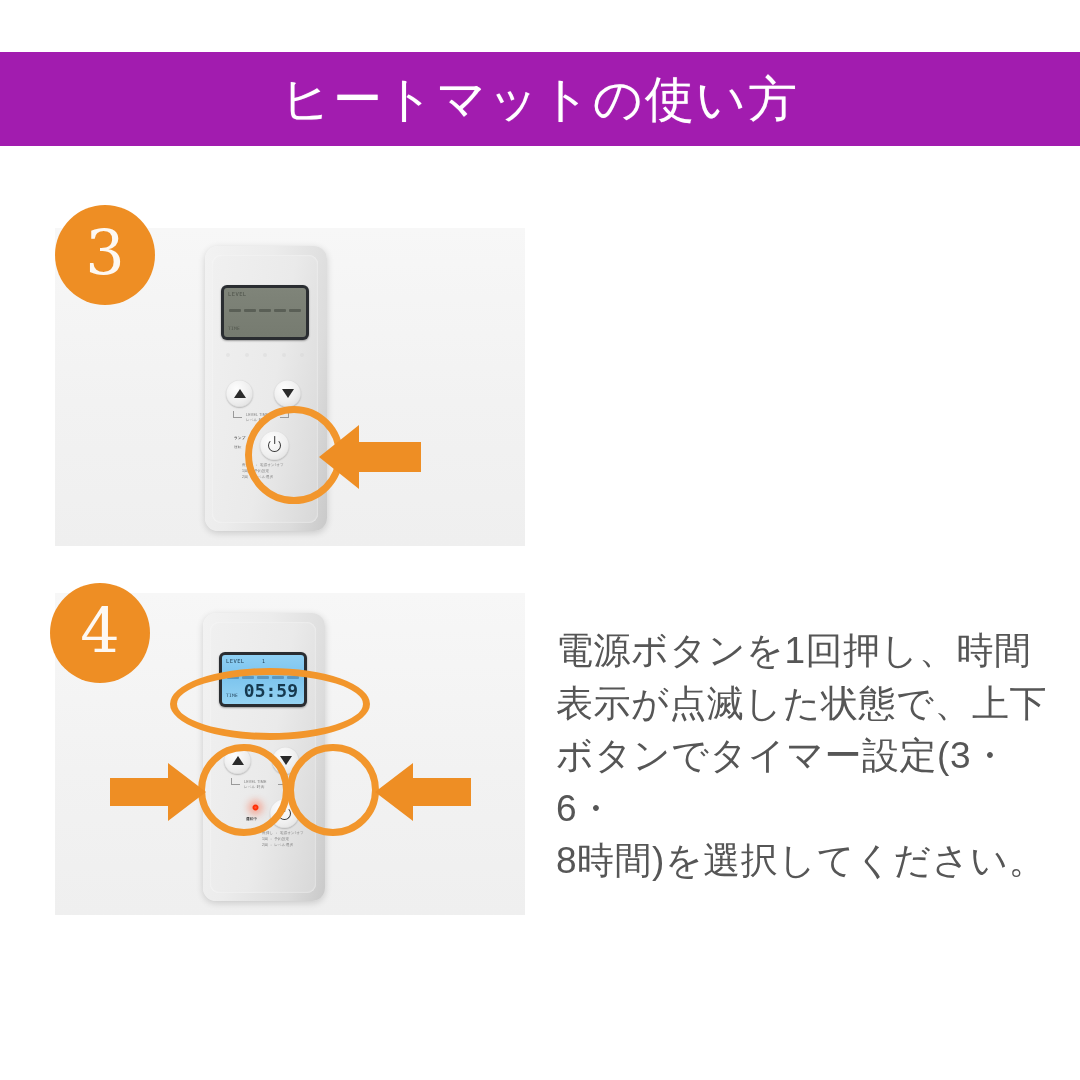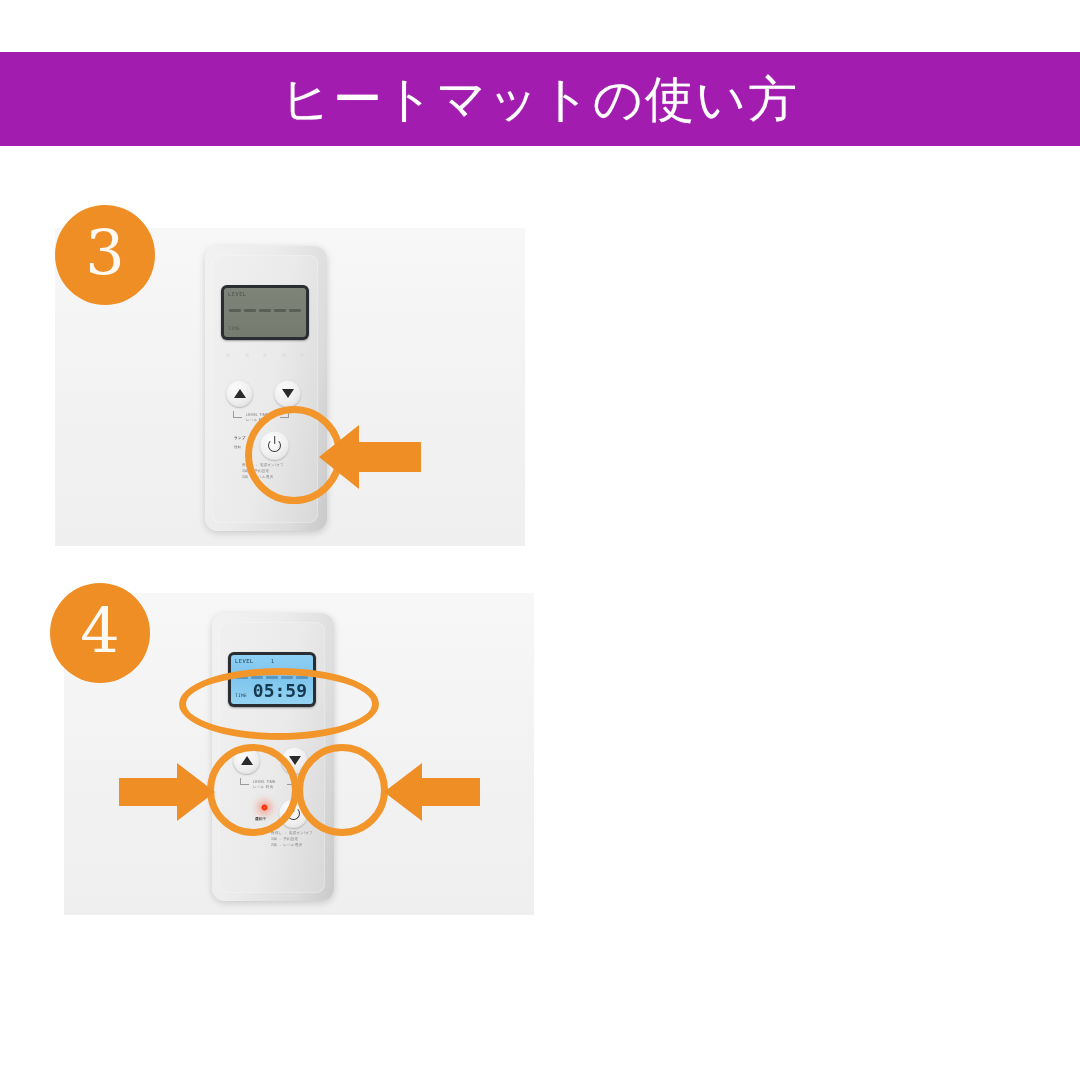--- a/index.html
+++ b/index.html
@@ -52,21 +52,21 @@
   #step-3 { top: 205px; height: 360px; }
   #step-4 { top: 570px; height: 360px; }
 
   
   .photo-panel {
     position: absolute;
     background: #f4f4f4;
     overflow: hidden;
   }
   #step-3 .photo-panel { left: 55px; top: 23px;  width: 470px; height: 318px; }
-  #step-4 .photo-panel { left: 64px; top: 23px;  width: 470px; height: 322px; }
+  #step-4 .photo-panel { left: 55px; top: 23px;  width: 470px; height: 322px; }
 
   
   .photo-panel::before {
     content: "";
     position: absolute;
     inset: 0;
     background: linear-gradient(180deg, #f7f7f7 0%, #f2f2f2 55%, #efefef 100%);
   }
 
   
@@ -476,16 +476,20 @@
           <path d="M0,30 L38,1 L38,16 L96,16 L96,44 L38,44 L38,59 Z" fill="#ee8e24"></path>
         </svg>
       </div>
 
     </div>
 
     <div class="badge">
       <span class="badge-num">4</span>
     </div>
 
+    <p class="desc">電源ボタンを1回押し、時間
+表示が点滅した状態で、上下
+ボタンでタイマー設定(3・6・
+8時間)を選択してください。</p>
 
   </section>
 
 </div>
 
 </body></html>

